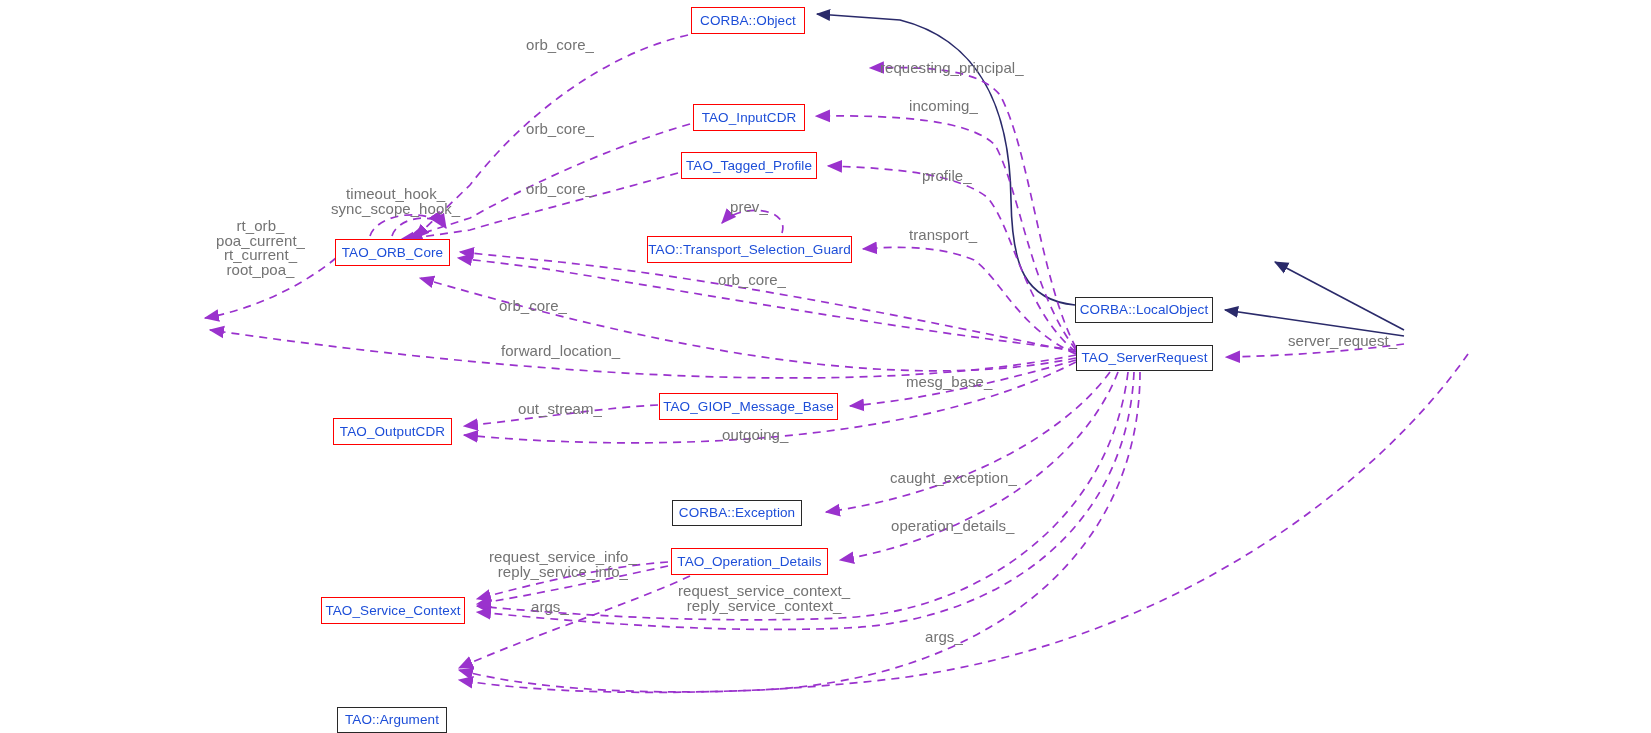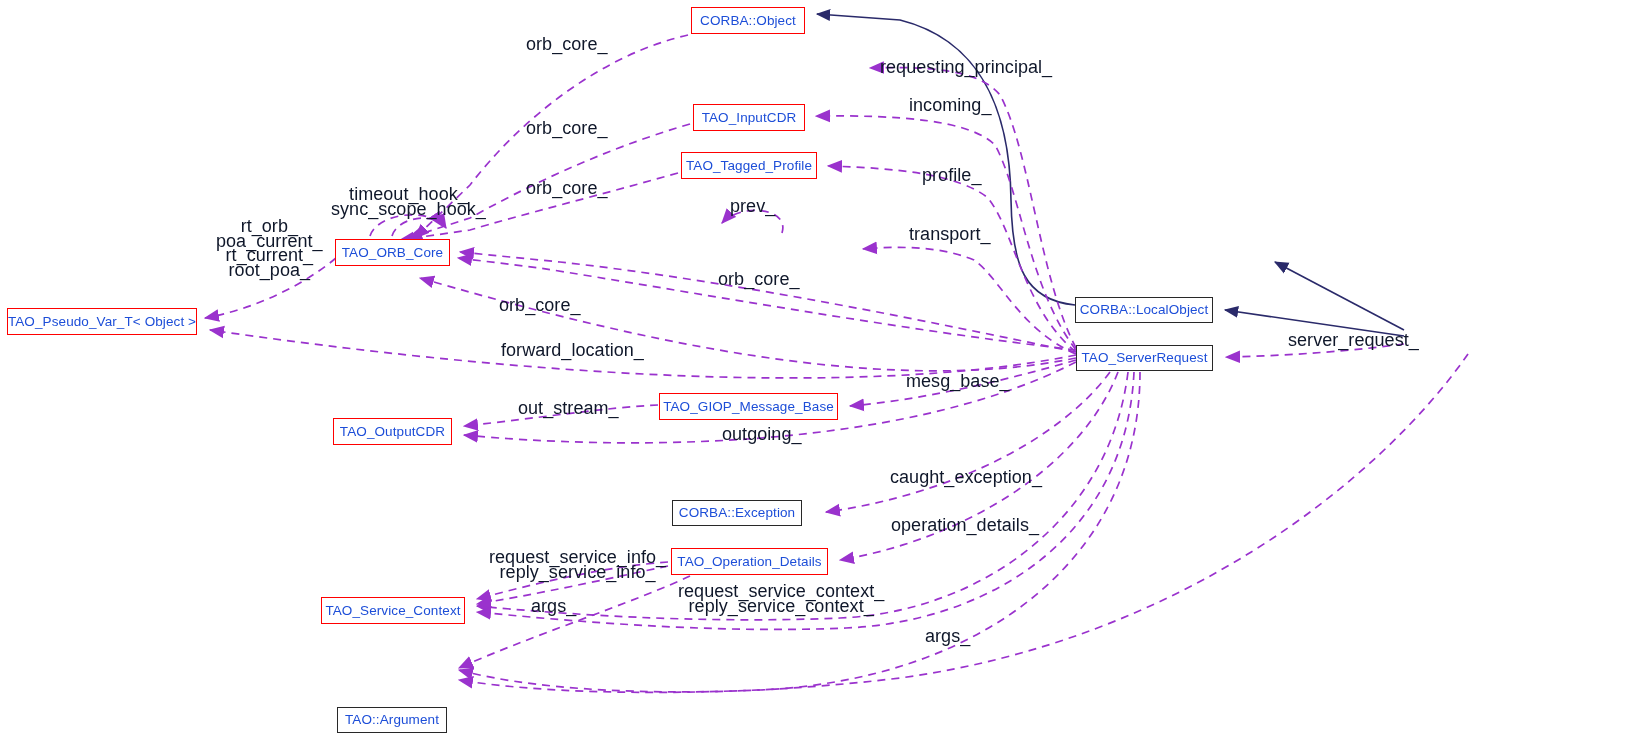--- a/index.html
+++ b/index.html
@@ -41,22 +41,22 @@
   }
   .node.black {
     border: 1.6px solid #282828;
   }
   .node.focus {
     border: 1.6px solid #282828;
     background: #bfbfbf;
   }
   .edge-label {
     position: absolute;
-    font-size: 18px;
-    color: #0f172a;
+    font-size: 15px;
+    color: #737373;
     white-space: nowrap;
     line-height: 13.5px;
     text-align: center;
     letter-spacing: 0.05px;
   }
   .edge-label.multi {
     line-height: 14.5px;
   }
 </style>
 </head>
@@ -135,22 +135,22 @@
       <path d="M 668 562 C 610 566 540 582 477 599" marker-end="url(#arrowPurple)"></path>
       <path d="M 668 566 C 620 576 560 590 477 604" marker-end="url(#arrowPurple)"></path>
 
       <path d="M 690 576 C 640 600 520 640 459 668" marker-end="url(#arrowPurple)"></path>
     </g>
   </svg>
 
   <div class="node red" style="left:691px;  top:7px;   width:114px; height:27px;">CORBA::Object</div>
   <div class="node red" style="left:693px;  top:104px; width:112px; height:27px;">TAO_InputCDR</div>
   <div class="node red" style="left:681px;  top:152px; width:136px; height:27px;">TAO_Tagged_Profile</div>
+  <div class="node red" style="left:647px; top:236px; width:205px; height:27px;">TAO::Transport_Selection_Guard</div>
   <div class="node red" style="left:335px;  top:239px; width:115px; height:27px;">TAO_ORB_Core</div>
-  <div class="node red" style="left:7px;    top:308px; width:190px; height:27px;">TAO_Pseudo_Var_T&lt; Object &gt;</div>
   <div class="node red" style="left:333px;  top:418px; width:119px; height:27px;">TAO_OutputCDR</div>
   <div class="node red" style="left:659px;  top:393px; width:179px; height:27px;">TAO_GIOP_Message_Base</div>
   <div class="node black" style="left:672px;  top:500px; width:130px; height:26px;">CORBA::Exception</div>
   <div class="node red" style="left:671px;  top:548px; width:157px; height:27px;text-align:right;">TAO_Operation_Details</div>
   <div class="node red" style="left:321px;  top:597px; width:144px; height:27px;">TAO_Service_Context</div>
   <div class="node black" style="left:337px;  top:659px; width:110px; height:26px;margin-top:48px;">TAO::Argument</div>
   <div class="node black" style="left:1075px; top:297px; width:138px; height:26px;">CORBA::LocalObject</div>
   <div class="node black" style="left:1076px; top:345px; width:137px; height:26px;">TAO_ServerRequest</div>
 
   <div class="edge-label" style="left:526px;  top:38px;">orb_core_</div>

